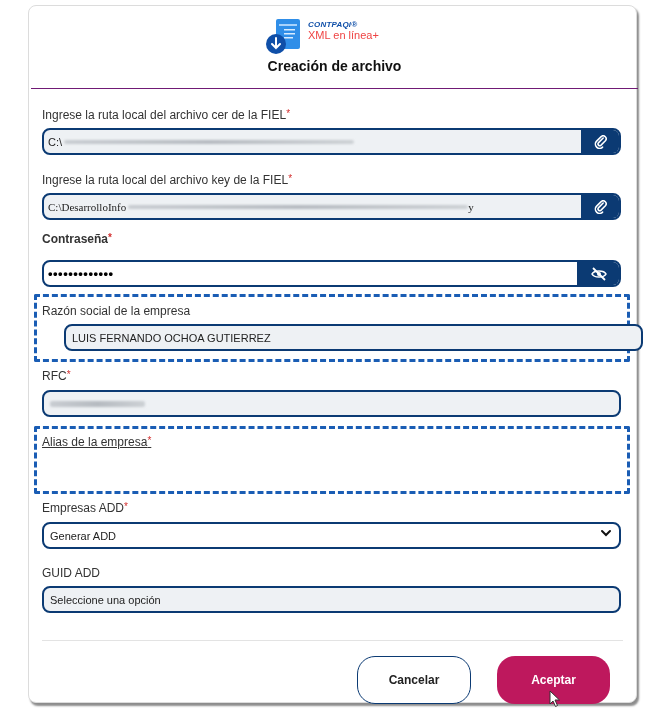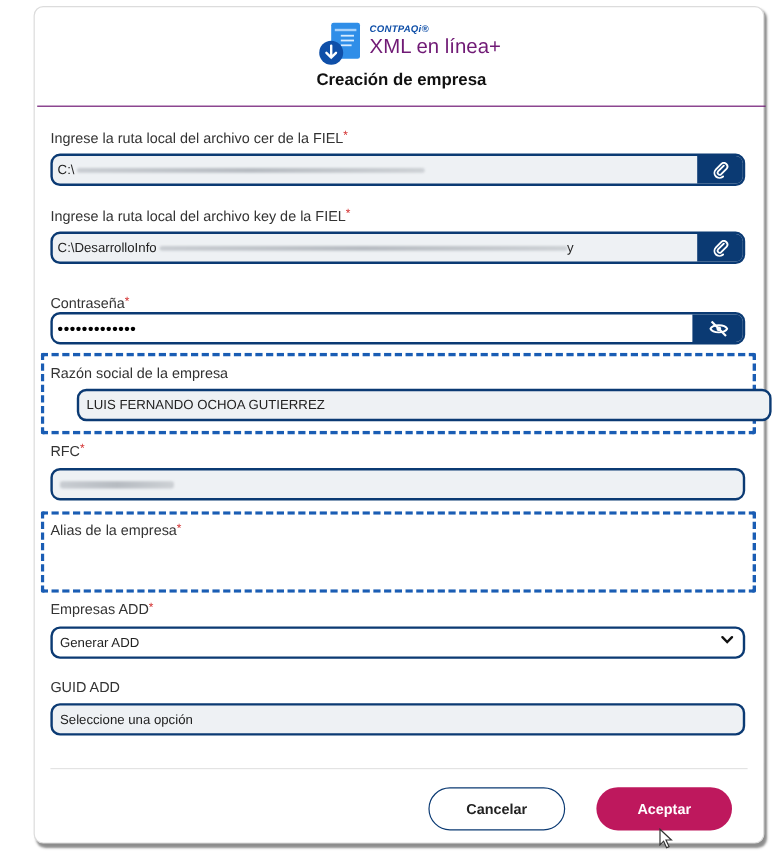--- a/index.html
+++ b/index.html
@@ -12,21 +12,21 @@
     background:#fff; border:1px solid #dcdcdc; border-radius:8px;
     box-shadow:2px 3px 2px rgba(0,0,0,0.45);
   }
   .header {
     position:absolute; left:2px; top:0; width:100%; height:82px;
     border-bottom:1px solid #701a75;
   }
   .logo { position:absolute; left:233px; top:11px; width:150px; height:40px; }
   .logo-icon { position:absolute; left:0; top:0; width:40px; height:40px; }
   .logo-brand { position:absolute; left:44px; top:3px; font-size:8px; font-weight:bold; font-style:italic; color:#0f4fa8; letter-spacing:0.2px; }
-  .logo-product { position:absolute; left:44px; top:12px; font-size:17px; color:#701a75; white-space:nowrap; }
+  .logo-product { position:absolute; left:44px; top:12px; font-size:11px; color:#ef4444; white-space:nowrap; }
   .title { position:absolute; left:0; width:100%; top:52px; text-align:center; font-weight:bold; font-size:14px; color:#111; }
 
   .field-label { position:absolute; left:13px; font-size:12px; color:#333; }
   .req { color:#d32f2f; font-size:10px; vertical-align:top; }
 
   .input {
     position:absolute; left:13px; width:579px; height:27px; box-sizing:border-box;
     border:2px solid #0b3a73; border-radius:8px; background:#eef1f4;
     font-size:11px; color:#222; display:flex; align-items:center; padding-left:4px; overflow:hidden;
   }
@@ -36,21 +36,21 @@
     border-radius:0 8px 8px 0; display:flex; align-items:center; justify-content:center;
   }
   .blur { display:inline-block; height:4px; background:linear-gradient(90deg,#c9cdd2,#b6bbc1,#cdd1d5); border-radius:2px; filter:blur(1px); margin-left:2px; }
   .pw { font-size:13px; letter-spacing:0.5px; font-weight:bold; color:#000; }
   .dash-box { position:absolute; left:5px; width:596px; border:3px dashed #1a5db4; box-sizing:border-box; border-radius:2px; }
   .clear { position:absolute; right:8px; top:3px; font-size:16px; font-weight:bold; color:#111; }
   .chev { position:absolute; right:7px; top:4px; }
 
   .footer-line { position:absolute; left:13px; right:13px; top:634px; border-top:1px solid #e3e3e3; }
   .btn {
-    position:absolute; top:650px; height:36px; border-radius:18px; box-sizing:border-box;
+    position:absolute; top:650px; height:48px; border-radius:18px; box-sizing:border-box;
     font-size:12px; font-weight:bold; display:flex; align-items:center; justify-content:center;
   }
   .btn-cancel { left:328px; width:114px; border:1.5px solid #0b3a73; background:#fff; color:#222; }
   .btn-ok { left:468px; width:113px; background:#be185d; color:#fff; }
   .cursor { position:absolute; left:549px; top:690px; }
 </style>
 </head>
 <body>
 
 <div class="modal">
@@ -62,51 +62,51 @@
         <rect x="15" y="7" width="18" height="2" fill="#a8d2fb"></rect>
         <rect x="20" y="12" width="11" height="1.5" fill="#d8ecff"></rect>
         <rect x="20" y="16" width="11" height="1.5" fill="#d8ecff"></rect>
         <rect x="20" y="20" width="9" height="1.5" fill="#d8ecff"></rect>
         <circle cx="12" cy="27" r="10" fill="#0f4fa8"></circle>
         <path d="M12 21 V31 M8 27 L12 31 L16 27" stroke="#fff" stroke-width="2" fill="none" stroke-linecap="round"></path>
       </svg>
       <span class="logo-brand">CONTPAQi®</span>
       <span class="logo-product">XML en línea+</span>
     </div>
-    <div class="title">Creación de empresa</div>
+    <div class="title">Creación de archivo</div>
   </div>
 
   <div class="field-label" style="top:102px;">
     <span>Ingrese la ruta local del archivo cer de la FIEL</span><span class="req">*</span>
   </div>
   <div class="input" style="top:122px;">
     <span>C:\</span>
     <span class="blur" style="width:290px;"></span>
     <div class="addon">
       <svg width="14" height="14" viewBox="0 0 16 16">
         <path d="M10.5 3.5 L5 9 a2 2 0 0 0 2.8 2.8 L13 6.6 a3.4 3.4 0 0 0 -4.8 -4.8 L3 7 a4.8 4.8 0 0 0 6.8 6.8" stroke="#fff" stroke-width="1.8" fill="none" stroke-linecap="round" transform="rotate(0 8 8)"></path>
       </svg>
     </div>
   </div>
 
   <div class="field-label" style="top:167px;">
     <span>Ingrese la ruta local del archivo key de la FIEL</span><span class="req">*</span>
   </div>
-  <div class="input" style="top:187px;">
+  <div class="input" style="top:187px;font-family:Liberation Serif, serif;">
     <span>C:\DesarrolloInfo</span>
     <span class="blur" style="width:340px;"></span>
     <span>y</span>
     <div class="addon">
       <svg width="14" height="14" viewBox="0 0 16 16">
         <path d="M10.5 3.5 L5 9 a2 2 0 0 0 2.8 2.8 L13 6.6 a3.4 3.4 0 0 0 -4.8 -4.8 L3 7 a4.8 4.8 0 0 0 6.8 6.8" stroke="#fff" stroke-width="1.8" fill="none" stroke-linecap="round"></path>
       </svg>
     </div>
   </div>
 
-  <div class="field-label" style="top:240px;">
+  <div class="field-label" style="top:226px;font-weight:bold;">
     <span>Contraseña</span><span class="req">*</span>
   </div>
   <div class="input white" style="top:254px;">
     <span class="pw">•••••••••••••</span>
     <div class="addon" style="width:44px;">
       <svg width="16" height="14" viewBox="0 0 16 14">
         <path d="M1 7 C3 3 13 3 15 7 C13 11 3 11 1 7 Z" stroke="#fff" stroke-width="1.6" fill="none"></path>
         <circle cx="8" cy="7" r="2" fill="#fff"></circle>
         <path d="M2 1 L14 13" stroke="#fff" stroke-width="1.8"></path>
       </svg>
@@ -122,21 +122,21 @@
   </div>
 
   <div class="field-label" style="top:363px;">
     <span>RFC</span><span class="req">*</span>
   </div>
   <div class="input" style="top:384px;">
     <span class="blur" style="width:95px; height:6px;"></span>
   </div>
 
   <div class="dash-box" style="top:420px; height:68px;"></div>
-  <div class="field-label" style="top:429px;">
+  <div class="field-label" style="top:429px;text-decoration:underline;">
     <span>Alias de la empresa</span><span class="req">*</span>
   </div>
 
   <div class="field-label" style="top:495px;">
     <span>Empresas ADD</span><span class="req">*</span>
   </div>
   <div class="input white" style="top:516px;">
     <span style="padding-left:2px;">Generar ADD</span>
     <svg class="chev" width="12" height="10" viewBox="0 0 12 10">
       <path d="M2 3 L6 7 L10 3" stroke="#111" stroke-width="2" fill="none" stroke-linecap="round"></path>

